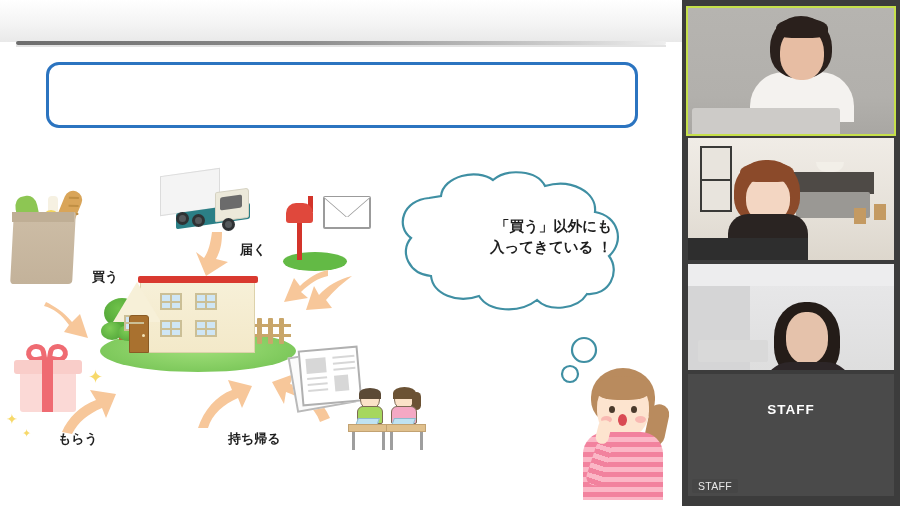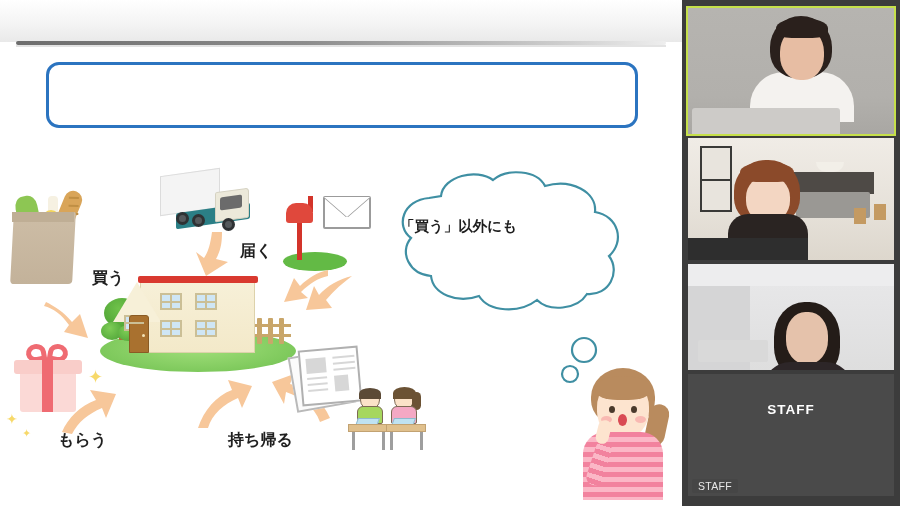--- a/index.html
+++ b/index.html
@@ -88,41 +88,41 @@
 
   .desk{position:absolute;background:#e0c08d;border:1px solid #c2a272;box-sizing:border-box;}
   .desk-leg{position:absolute;width:3px;background:#9e9e9e;}
   .kid-head{position:absolute;width:20px;height:20px;border-radius:50%;background:#fbe2c8;border:1.5px solid #7d6a55;box-sizing:border-box;}
   .kid-hair{position:absolute;border-radius:50% 50% 0 0;background:#5c4a36;}
   .kid-body{position:absolute;width:26px;height:18px;border-radius:6px 6px 2px 2px;border:1.5px solid #7d6a55;box-sizing:border-box;}
   .book{position:absolute;width:22px;height:11px;background:#bfe2f2;border:1px solid #8fb9cd;box-sizing:border-box;transform:skewX(-20deg);}
 
   
   .cloud{position:absolute;left:381px;top:168px;width:248px;height:148px;}
-  .cloud-txt{position:absolute;left:400px;top:216px;width:212px;text-align:left;
+  .cloud-txt{position:absolute;left:400px;top:216px;width:212px;text-align:right;
        font-size:14.5px;font-weight:bold;color:#1d1d1d;line-height:21px;}
 
   .girl{position:absolute;left:575px;top:368px;width:96px;height:132px;}
   .g-hair{position:absolute;left:16px;top:0;width:64px;height:58px;border-radius:50% 50% 45% 45%;background:#b98b5e;}
   .g-face{position:absolute;left:22px;top:12px;width:52px;height:58px;border-radius:46%;background:#fde4cf;}
   .g-bangs{position:absolute;left:20px;top:8px;width:56px;height:24px;border-radius:50% 50% 40% 40%;background:#b98b5e;}
   .g-pony{position:absolute;left:72px;top:36px;width:20px;height:42px;border-radius:10px;background:#b98b5e;transform:rotate(12deg);}
   .g-body{position:absolute;left:8px;top:64px;width:80px;height:68px;border-radius:22px 22px 0 0;
        background:repeating-linear-gradient(to bottom,#f2829e 0 5px,#fbb7c6 5px 10px);}
   .g-eye{position:absolute;width:6px;height:7px;border-radius:50%;background:#4a3a2c;}
   .g-cheek{position:absolute;width:11px;height:7px;border-radius:50%;background:#f9b9b2;}
   .g-mouth{position:absolute;left:43px;top:46px;width:9px;height:12px;border-radius:50%;background:#d94a53;}
   .g-arm{position:absolute;left:16px;top:72px;width:16px;height:46px;border-radius:8px;
        background:repeating-linear-gradient(to bottom,#f2829e 0 5px,#fbb7c6 5px 10px);transform:rotate(18deg);}
   .g-hand{position:absolute;left:22px;top:52px;width:13px;height:24px;border-radius:7px;background:#fde4cf;transform:rotate(14deg);}
 
   .copyright{position:absolute;left:0;top:484px;width:672px;text-align:right;font-size:11.5px;color:#4a4a4a;}
 
   
-  .lbl{position:absolute;font-size:16px;font-weight:bold;color:#1f1f1f;}
+  .lbl{position:absolute;font-size:13px;font-weight:bold;color:#1f1f1f;}
 
   
   #rail{position:absolute;left:682px;top:0;width:218px;height:506px;background:#3c3c3c;}
   .tile{position:absolute;left:6px;width:206px;background:#2b2b2b;overflow:hidden;}
   .tile.active{outline:3px solid #c6e04a;outline-offset:-1px;}
   .vid{position:absolute;inset:0;}
   .namebadge{position:absolute;left:4px;bottom:3px;padding:1px 6px;background:rgba(70,70,70,.82);
        color:#e8e8e8;font-size:10.5px;letter-spacing:.3px;border-radius:2px;}
   .audio-only{position:absolute;left:6px;width:206px;background:#4a4a4a;}
   .audio-name{position:absolute;left:0;top:28px;width:206px;text-align:center;color:#ffffff;
@@ -314,20 +314,21 @@
     <div class="cloud">
       <svg width="248" height="148" viewBox="0 0 248 148">
         <path d="M60 28 C62 8 96 0 112 12 C126 0 156 2 164 18 C190 10 216 24 214 44
                  C238 48 244 74 228 88 C240 104 228 128 206 126 C196 142 168 144 156 132
                  C138 146 108 144 98 128 C76 136 52 126 50 108 C28 106 18 84 30 70
                  C14 58 22 32 48 30 Z" fill="#ffffff" stroke="#3f8fa3" stroke-width="2.2"></path>
       </svg>
     </div>
     <div class="cloud-txt">
       <div>「買う」以外にも</div>
+      <div>入ってきている ！</div>
     </div>
     <svg style="position:absolute;left:556px;top:336px;" width="46" height="52" viewBox="0 0 46 52">
       <circle cx="28" cy="14" r="12" fill="#ffffff" stroke="#3f8fa3" stroke-width="2.2"></circle>
       <circle cx="14" cy="38" r="8" fill="#ffffff" stroke="#3f8fa3" stroke-width="2.2"></circle>
     </svg>
 
     <div class="girl">
       <div class="g-hair"></div>
       <div class="g-pony"></div>
       <div class="g-face"></div>

